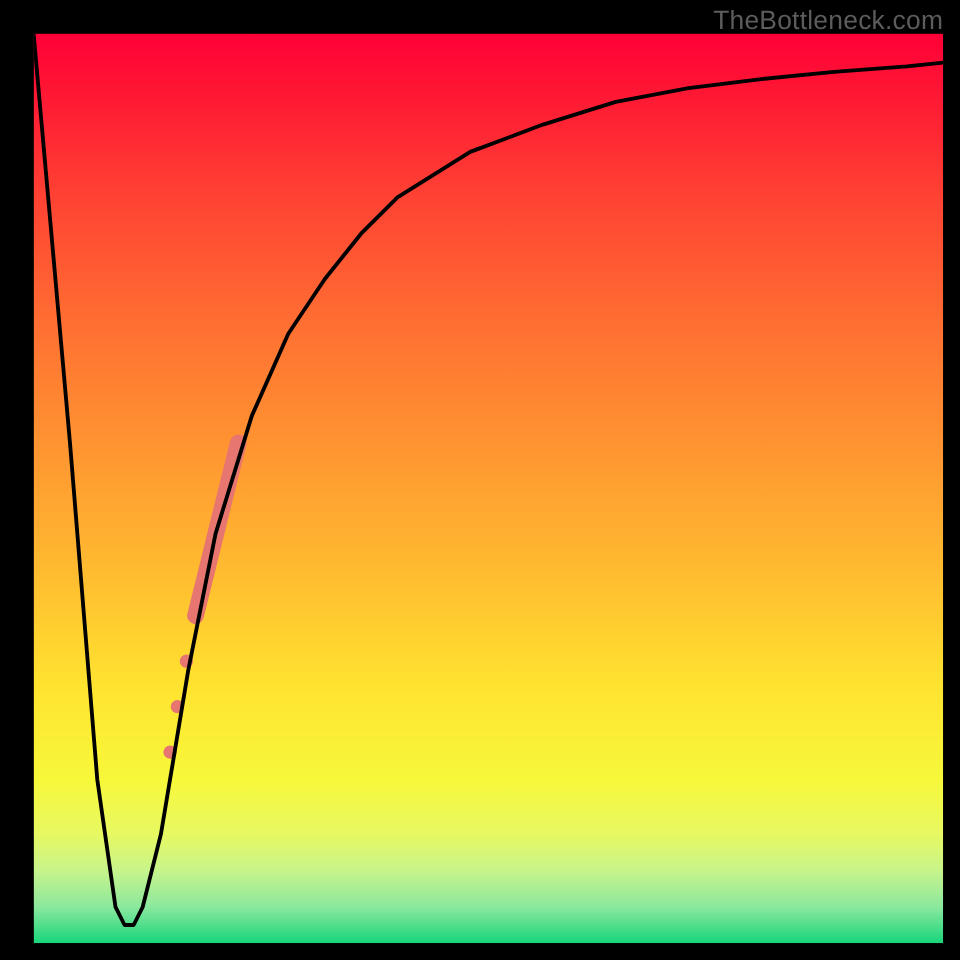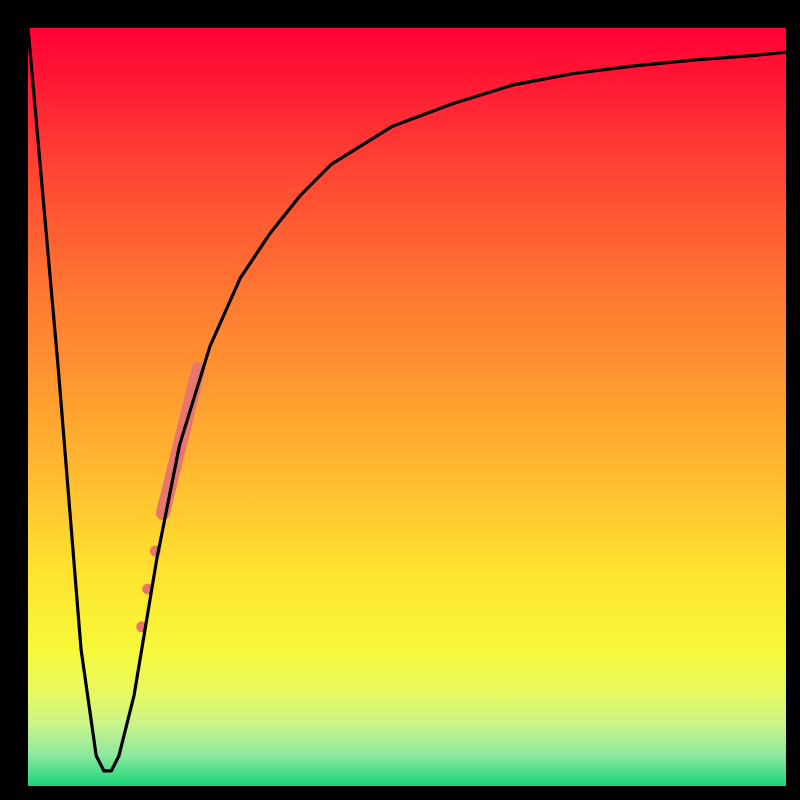--- a/index.html
+++ b/index.html
@@ -68,13 +68,14 @@
           <line x1="134.924" y1="485.12" x2="170.55" y2="341.09999999999997" stroke="#e77670" stroke-width="14" stroke-linecap="round"></line>
         </g>
       <g>
           <circle cx="113.7" cy="598.8199999999999" r="5.5" fill="#e77670"></circle>
           <circle cx="119.764" cy="560.92" r="5.5" fill="#e77670"></circle>
           <circle cx="127.34400000000001" cy="523.02" r="5.5" fill="#e77670"></circle>
         </g>
       <path fill="none" stroke="#000" stroke-width="3.2" stroke-linecap="round" stroke-linejoin="round" d="M0.00 0.00 L30.32 341.10 L53.06 621.56 L68.22 727.68 L75.80 742.84 L83.38 742.84 L90.96 727.68 L106.12 667.04 L128.86 530.60 L151.60 416.90 L181.92 318.36 L212.24 250.14 L242.56 204.66 L272.88 166.76 L303.20 136.44 L363.84 98.54 L424.48 75.80 L485.12 56.85 L545.76 45.48 L606.40 37.90 L667.04 31.84 L727.68 27.29 L758.00 24.26"></path>
     </svg>
   </div>
+  <div class="watermark">TheBottleneck.com</div>
 </div>
 
 </body></html>

